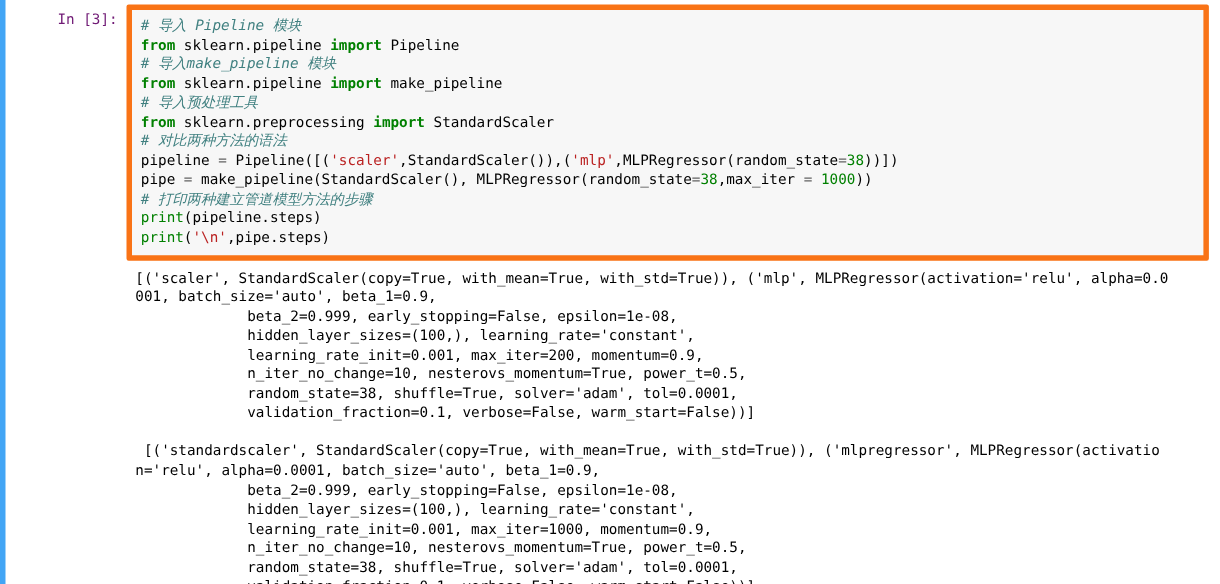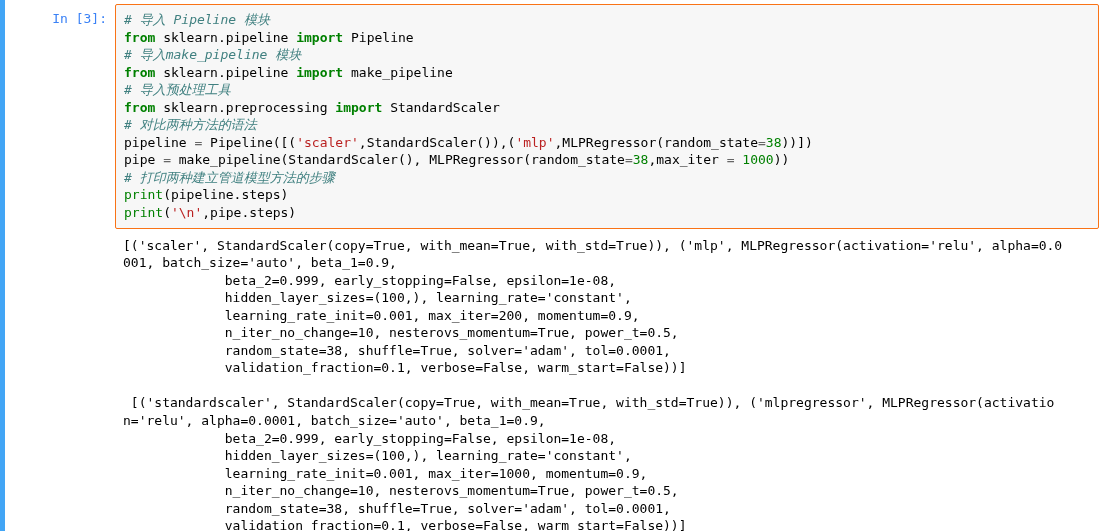--- a/index.html
+++ b/index.html
@@ -17,30 +17,30 @@
     padding: 4px 0 4px 0;
     box-sizing: border-box;
   }
   .prompt-col {
     flex: 0 0 110px;
     text-align: right;
     padding: 6px 8px 0 0;
     box-sizing: border-box;
   }
   .prompt-in {
-    color: #3b82f6;
+    color: #701a75;
     font-family: inherit;
     text-align: center;
   }
   .content-col {
     flex: 1 1 auto;
     padding-right: 10px;
   }
   .input-area {
-    border: 1px solid #f97316;
+    border: 5px solid #f97316;
     background: #f7f7f7;
     border-radius: 2px;
     padding: 6px 8px;
     white-space: pre;
     overflow-x: auto;
   }
   .output-area {
     padding: 8px 0 0 8px;
     white-space: pre;
     overflow-x: auto;

